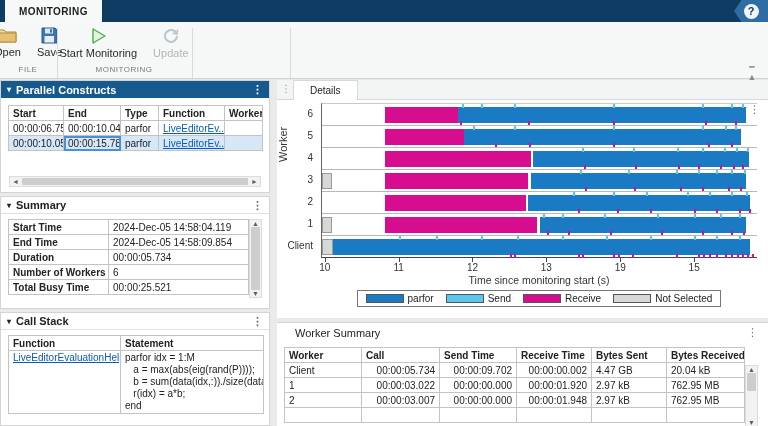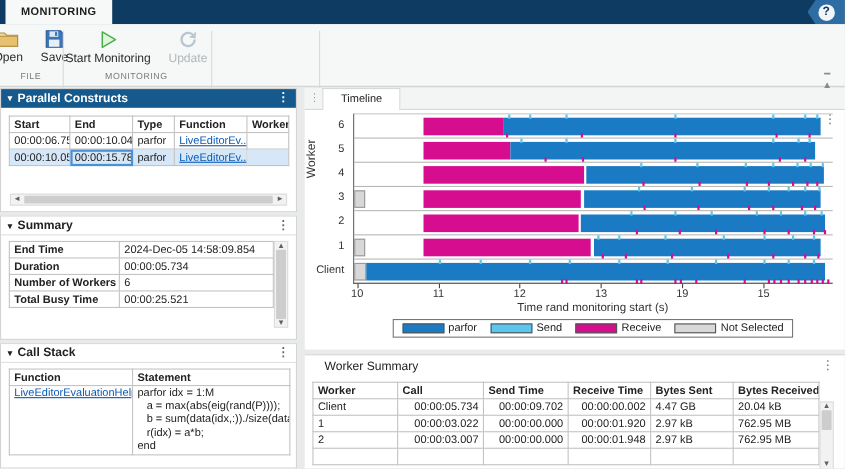--- a/index.html
+++ b/index.html
@@ -219,20 +219,24 @@
       <span class="tri">▾</span>
       <span>Summary</span>
       <span class="menu" style="color:#666">⋮</span>
     </div>
     <table id="sum-table">
       <colgroup>
           <col style="width:100px">
           <col>
         </colgroup>
       <tbody>
+          <tr>
+            <th>Start Time</th>
+            <td>2024-Dec-05 14:58:04.119</td>
+          </tr>
       <tr>
             <th>End Time</th>
             <td>2024-Dec-05 14:58:09.854</td>
           </tr>
       <tr>
             <th>Duration</th>
             <td>00:00:05.734</td>
           </tr>
       <tr>
             <th>Number of Workers</th>
@@ -277,21 +281,21 @@
       </tr>
     </tbody>
       </table>
   </div>
 
   <div class="splitter-v"></div>
 
   <div class="panel" id="tl-panel">
     <div class="tabbar">
       <span class="dots">⋮</span>
-      <div class="tl-tab">Timeline</div>
+      <div class="tl-tab">Details</div>
     </div>
     <span class="tl-menu" style="top:24px;">⋮</span>
 
     <div class="ylab-rot">Worker</div>
     <div id="tl-ylabels">
         <div style="top: 0px;">6</div>
         <div style="top: 22px;">5</div>
         <div style="top: 44px;">4</div>
         <div style="top: 66px;">3</div>
         <div style="top: 88px;">2</div>
@@ -443,21 +447,21 @@
         <div class="xt" style="left: 17.7966%;">11</div>
         <div class="xm" style="left: 34.7458%;"></div>
         <div class="xt" style="left: 34.7458%;">12</div>
         <div class="xm" style="left: 51.6949%;"></div>
         <div class="xt" style="left: 51.6949%;">13</div>
         <div class="xm" style="left: 68.6441%;"></div>
         <div class="xt" style="left: 68.6441%;">19</div>
         <div class="xm" style="left: 85.5932%;"></div>
         <div class="xt" style="left: 85.5932%;">15</div>
       </div>
-    <div class="xlabel">Time rand monitoring start (s)</div>
+    <div class="xlabel">Time since monitoring start (s)</div>
     <div id="tl-legend">
         <div class="legend-box" id="legend-box">
           <div class="legend-item">
             <span class="sw" style="background: rgb(27, 122, 196);"></span>
             <span>parfor</span>
           </div>
           <div class="legend-item">
             <span class="sw" style="background: rgb(91, 198, 238);"></span>
             <span>Send</span>
           </div>

